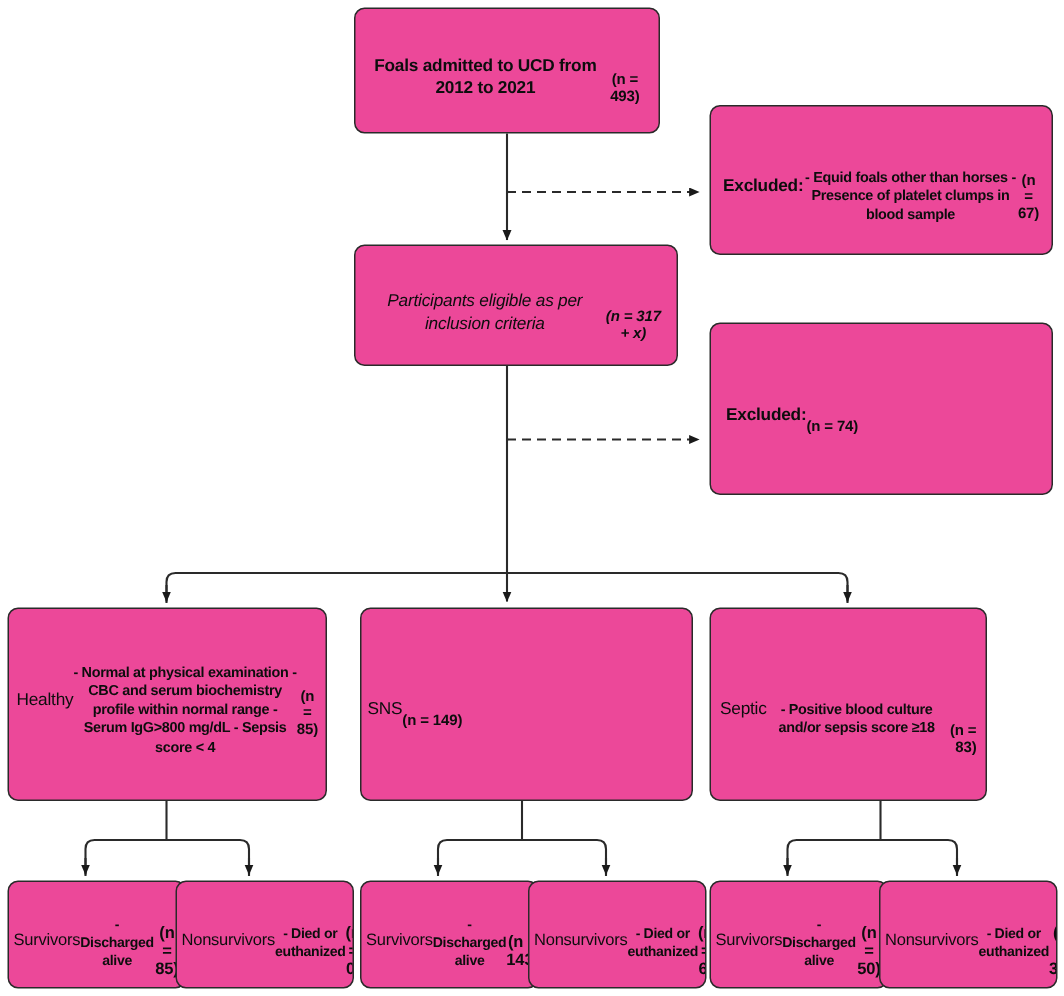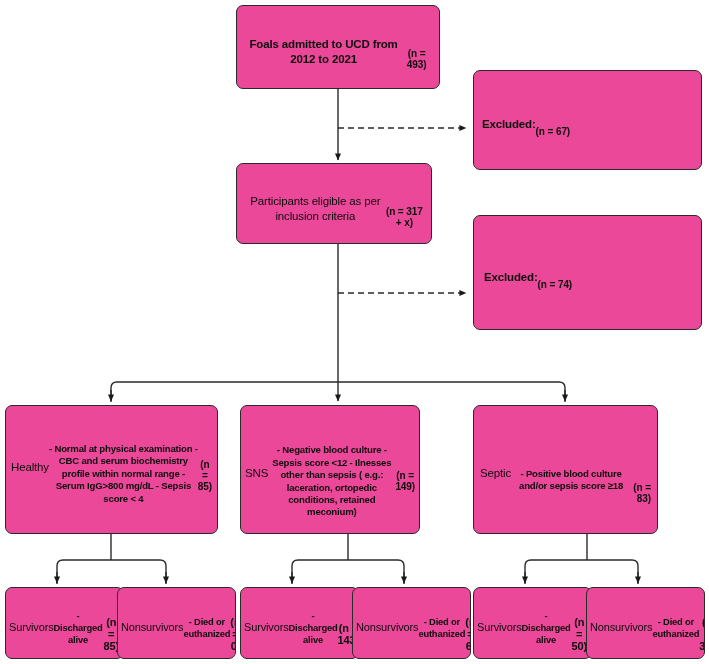--- a/index.html
+++ b/index.html
@@ -43,32 +43,32 @@
   }
 
   
   #node-admitted{left:236px;top:5px;width:204px;height:84px;padding:10px 8px 0;justify-content:flex-start;}
   #node-admitted .nval{margin-top:13px;}
 
   #node-excluded-1{left:473px;top:70px;width:229px;height:100px;padding:9px 8px 0;}
   #node-excluded-1 .details{margin-top:14px;}
   #node-excluded-1 .nval{margin-top:13px;}
 
-  #node-eligible{left:236px;top:163px;width:196px;height:81px;padding:11px 8px 0;}
+  #node-eligible{left:236px;top:163px;width:216px;height:81px;padding:11px 8px 0;font-style:italic;}
   #node-eligible .nval{margin-top:15px;}
 
   #node-excluded-2{left:473px;top:215px;width:229px;height:115px;padding:9px 10px 0;}
   #node-excluded-2 .details{margin-top:17px;}
   #node-excluded-2 .nval{margin-top:15px;}
 
   #node-healthy{left:5px;top:405px;width:213px;height:129px;padding:8px 5px 12px;}
   #node-healthy .details{margin-top:13px;}
   #node-healthy .nval{margin-top:15px;}
 
-  #node-sns{left:240px;top:405px;width:180px;height:129px;padding:8px 4px 0;text-align:center;}
+  #node-sns{left:240px;top:405px;width:222px;height:129px;padding:8px 4px 0;text-align:center;}
   #node-sns .details{margin-top:16px;}
   #node-sns .nval{margin-top:14px;}
 
   #node-septic{left:473px;top:405px;width:185px;height:129px;padding:8px 6px 0;}
   #node-septic .details{margin-top:13px;}
   #node-septic .nval{margin-top:38px;text-align:right;}
 
   .leaf{top:587px;width:119px;height:72px;padding:9px 3px 0;}
   .leaf .hdr{font-size:11px;}
   .leaf .details{font-size:9.4px;margin-top:1px;}
@@ -124,20 +124,23 @@
   </svg>
 
   <div class="node" id="node-admitted">
     <div class="hdr b">Foals admitted to UCD
 from 2012 to 2021</div>
     <div class="nval">(n = 493)</div>
   </div>
 
   <div class="node" id="node-excluded-1">
     <div class="hdr b">Excluded:</div>
+    <div class="details">- Equid foals other than horses
+- Presence of platelet clumps in blood
+sample</div>
     <div class="nval">(n = 67)</div>
   </div>
 
   <div class="node" id="node-eligible">
     <div class="hdr">Participants eligible as per inclusion
 criteria</div>
     <div class="nval">(n = 317 + x)</div>
   </div>
 
   <div class="node" id="node-excluded-2">
@@ -150,24 +153,20 @@
     <div class="details">- Normal at physical examination
 - CBC and serum biochemistry profile within
 normal range
 - Serum IgG&gt;800 mg/dL
 - Sepsis score &lt; 4</div>
     <div class="nval">(n = 85)</div>
   </div>
 
   <div class="node" id="node-sns">
     <div class="hdr">SNS</div>
-    <div class="details">- Negative blood culture
-- Sepsis score &lt;12
-- Ilnesses other than sepsis ( e.g.: laceration,
-ortopedic conditions, retained meconium)</div>
     <div class="nval">(n = 149)</div>
   </div>
 
   <div class="node" id="node-septic">
     <div class="hdr">Septic</div>
     <div class="details">- Positive blood culture and/or sepsis score
 ≥18</div>
     <div class="nval">(n = 83)</div>
   </div>
 

